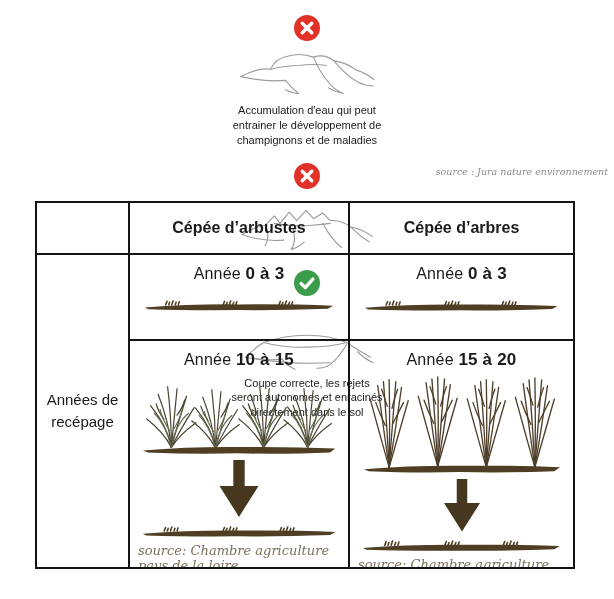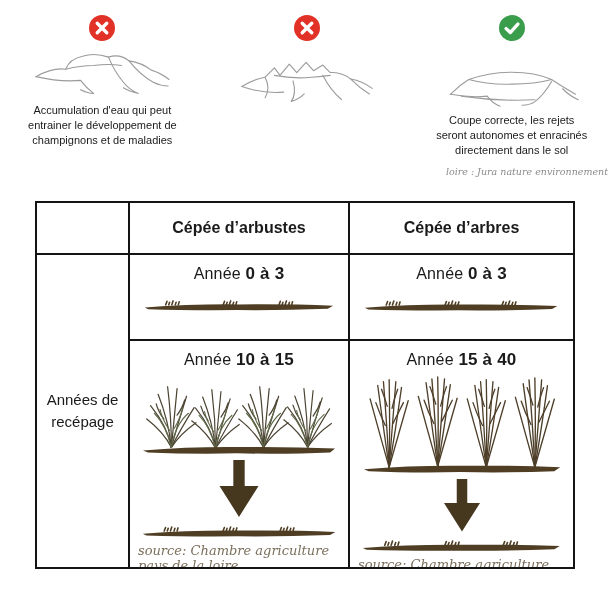--- a/index.html
+++ b/index.html
@@ -3,21 +3,21 @@
 <meta charset="utf-8">
 <style>
   html,body{margin:0;padding:0;background:#ffffff;}
   .page{
     position:relative;width:614px;height:599px;background:#fff;overflow:hidden;
     font-family:"Liberation Sans",sans-serif;color:#1a1a1a;
   }
   .defs{position:absolute;width:0;height:0;overflow:hidden;}
 
   
-  .top{display:flex;width:614px;height:158px;}
+  .top{display:flex;width:614px;height:158px;flex-direction:column;}
   .panel{flex:1 1 0;display:flex;flex-direction:column;align-items:center;}
   .status-icon{margin-top:15px;width:26px;height:26px;flex:0 0 auto;}
   .sketch{display:flex;align-items:flex-end;justify-content:center;}
   .sketch svg{display:block;}
   .sk1{height:58px;} .sk2{height:66px;} .sk3{height:72px;} .sk4{height:76px;}
   .caption{margin:4px 0 0 0;font-size:11px;line-height:1.35;text-align:center;}
   .cap1{width:150px;} .cap2{width:150px;} .cap3{width:138px;} .cap4{width:152px;}
   .top-source{
     width:608px;text-align:right;font-size:9.5px;font-style:italic;color:#8a8a8a;
     font-family:"DejaVu Serif","Liberation Serif",serif;margin-top:8px;
@@ -194,21 +194,21 @@
       </div>
       <div class="sketch sk4">
         <svg width="146" height="46">
             <use href="#stump4" width="146" height="46"></use>
           </svg>
       </div>
       <p class="caption cap4">Coupe correcte, les rejets seront autonomes et enracinés directement dans le sol</p>
     </div>
   </div>
 
-  <div class="top-source">loire : Jura nature environnement</div>
+  <div class="top-source">source : Jura nature environnement</div>
 
   <div class="tbl">
 
     <div class="cell bR bB"></div>
 
     <div class="cell bR bB c-head">Cépée d’arbustes</div>
     <div class="cell bB c-head">Cépée d’arbres</div>
 
     <div class="cell bR c-label">Années de recépage</div>
 
@@ -248,21 +248,21 @@
       </div>
       <div class="ground-wrap">
         <svg viewBox="0 0 220 20">
             <use href="#ground"></use>
           </svg>
       </div>
       <div class="cell-source">source: Chambre agriculture pays de la loire</div>
     </div>
 
     <div class="cell c-y2">
-      <div class="year-label"><span>Année</span> <b>15 à 40</b></div>
+      <div class="year-label"><span>Année</span> <b>15 à 20</b></div>
       <div class="grove" style="width:204px;">
         <svg viewBox="0 0 210 104">
           <use href="#tree" x="0" y="4" width="60" height="94"></use>
           <use href="#tree" x="50" y="0" width="60" height="98"></use>
           <use href="#tree" x="100" y="4" width="60" height="94"></use>
           <use href="#tree" x="150" y="2" width="60" height="96"></use>
           <path d="M4 98 Q55 94 105 94.5 Q160 94 206 96 L200 100 Q155 102 103 101 Q52 102 9 100 Z" fill="#4f3e23"></path>
         </svg>
       </div>
       <div class="arrow-wrap" style="width:48px;">

